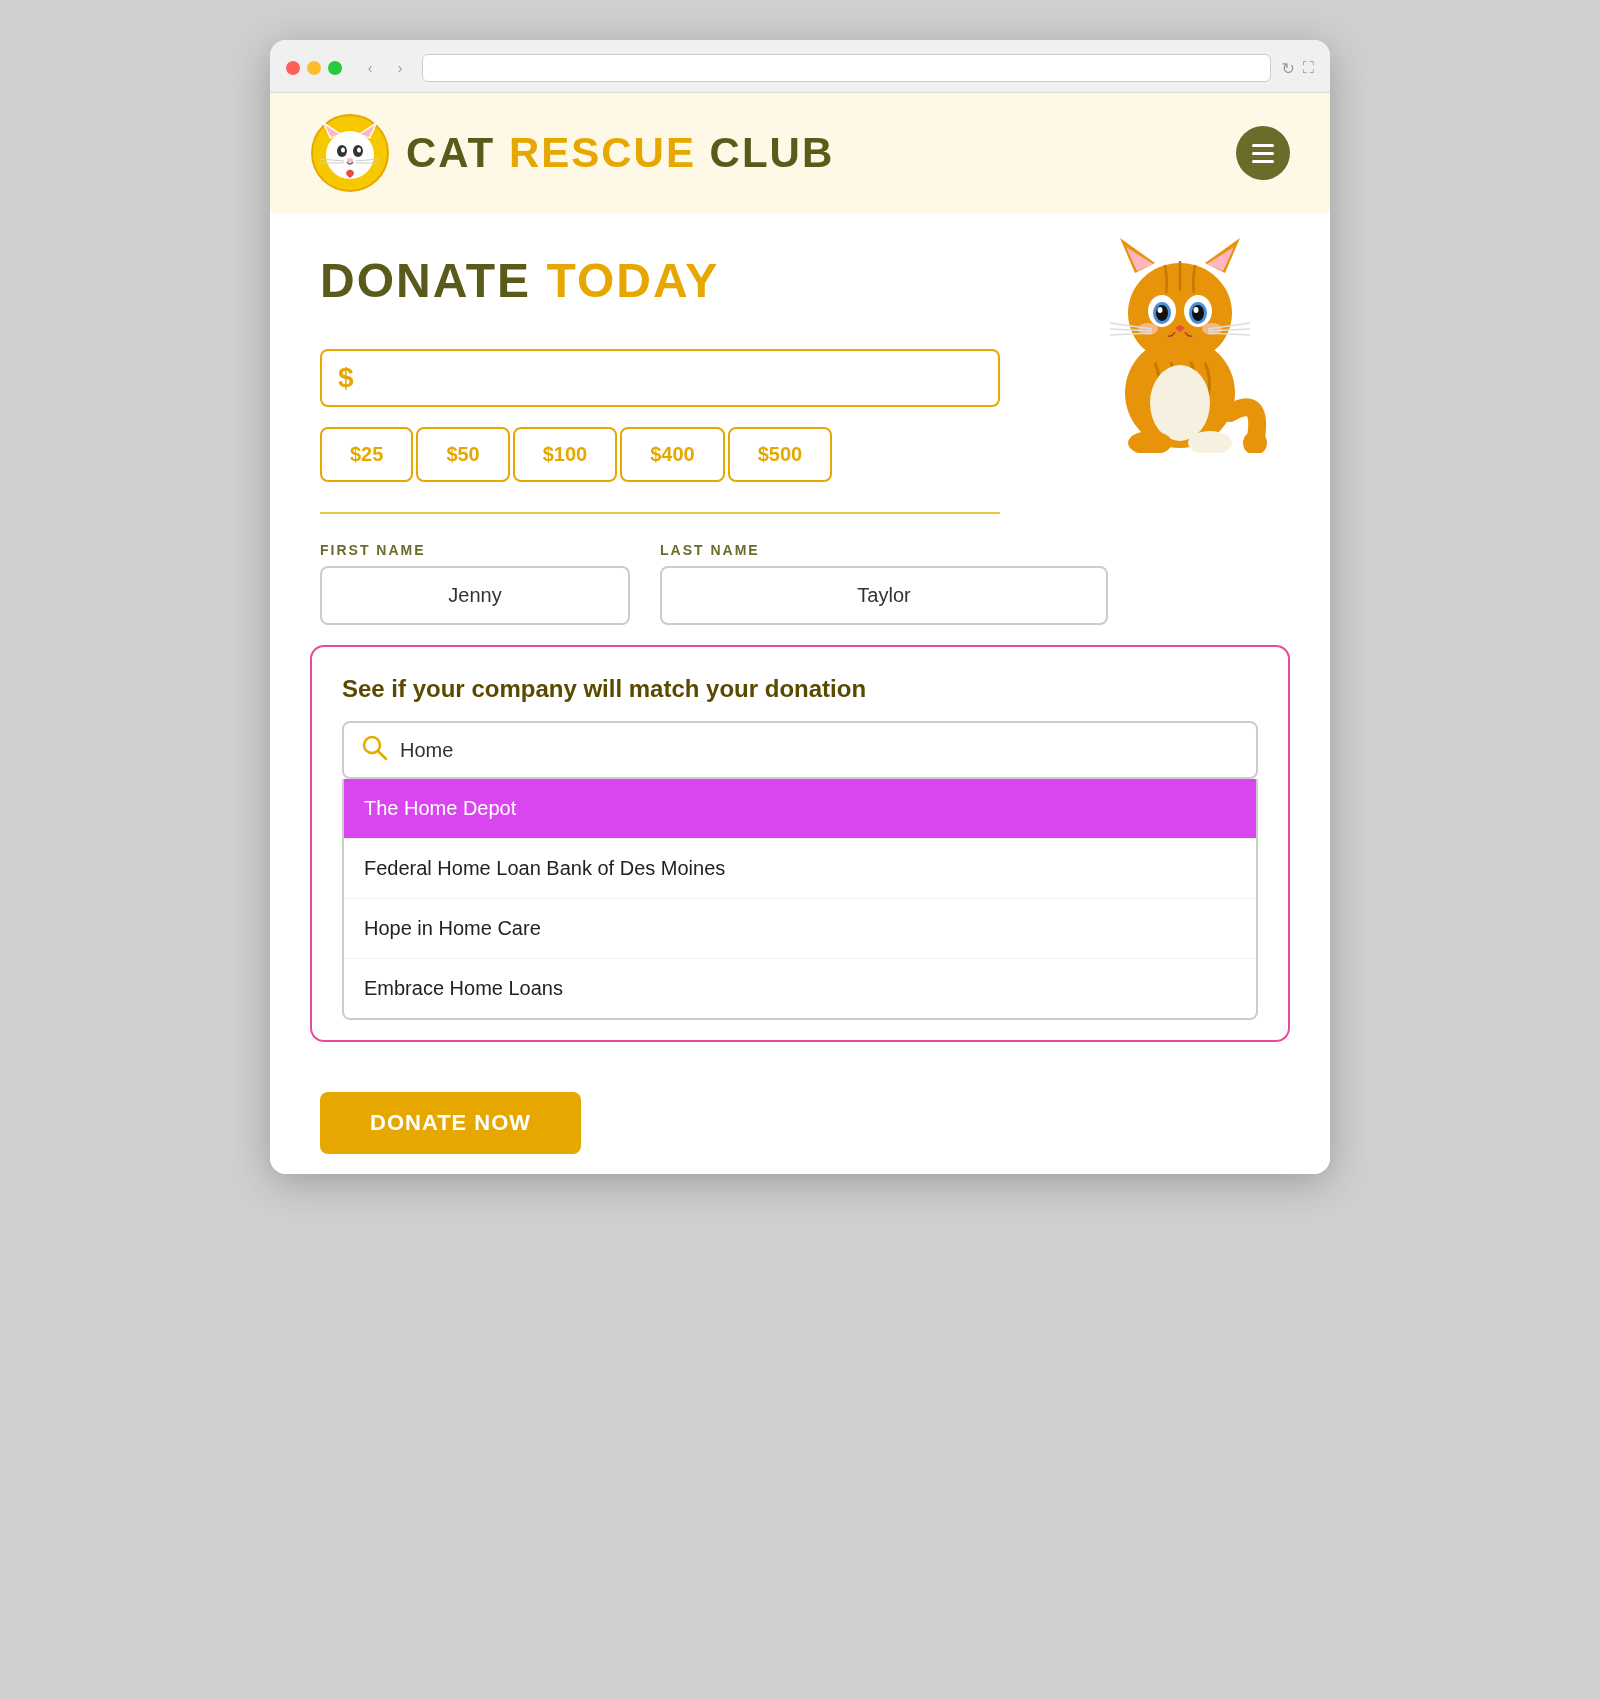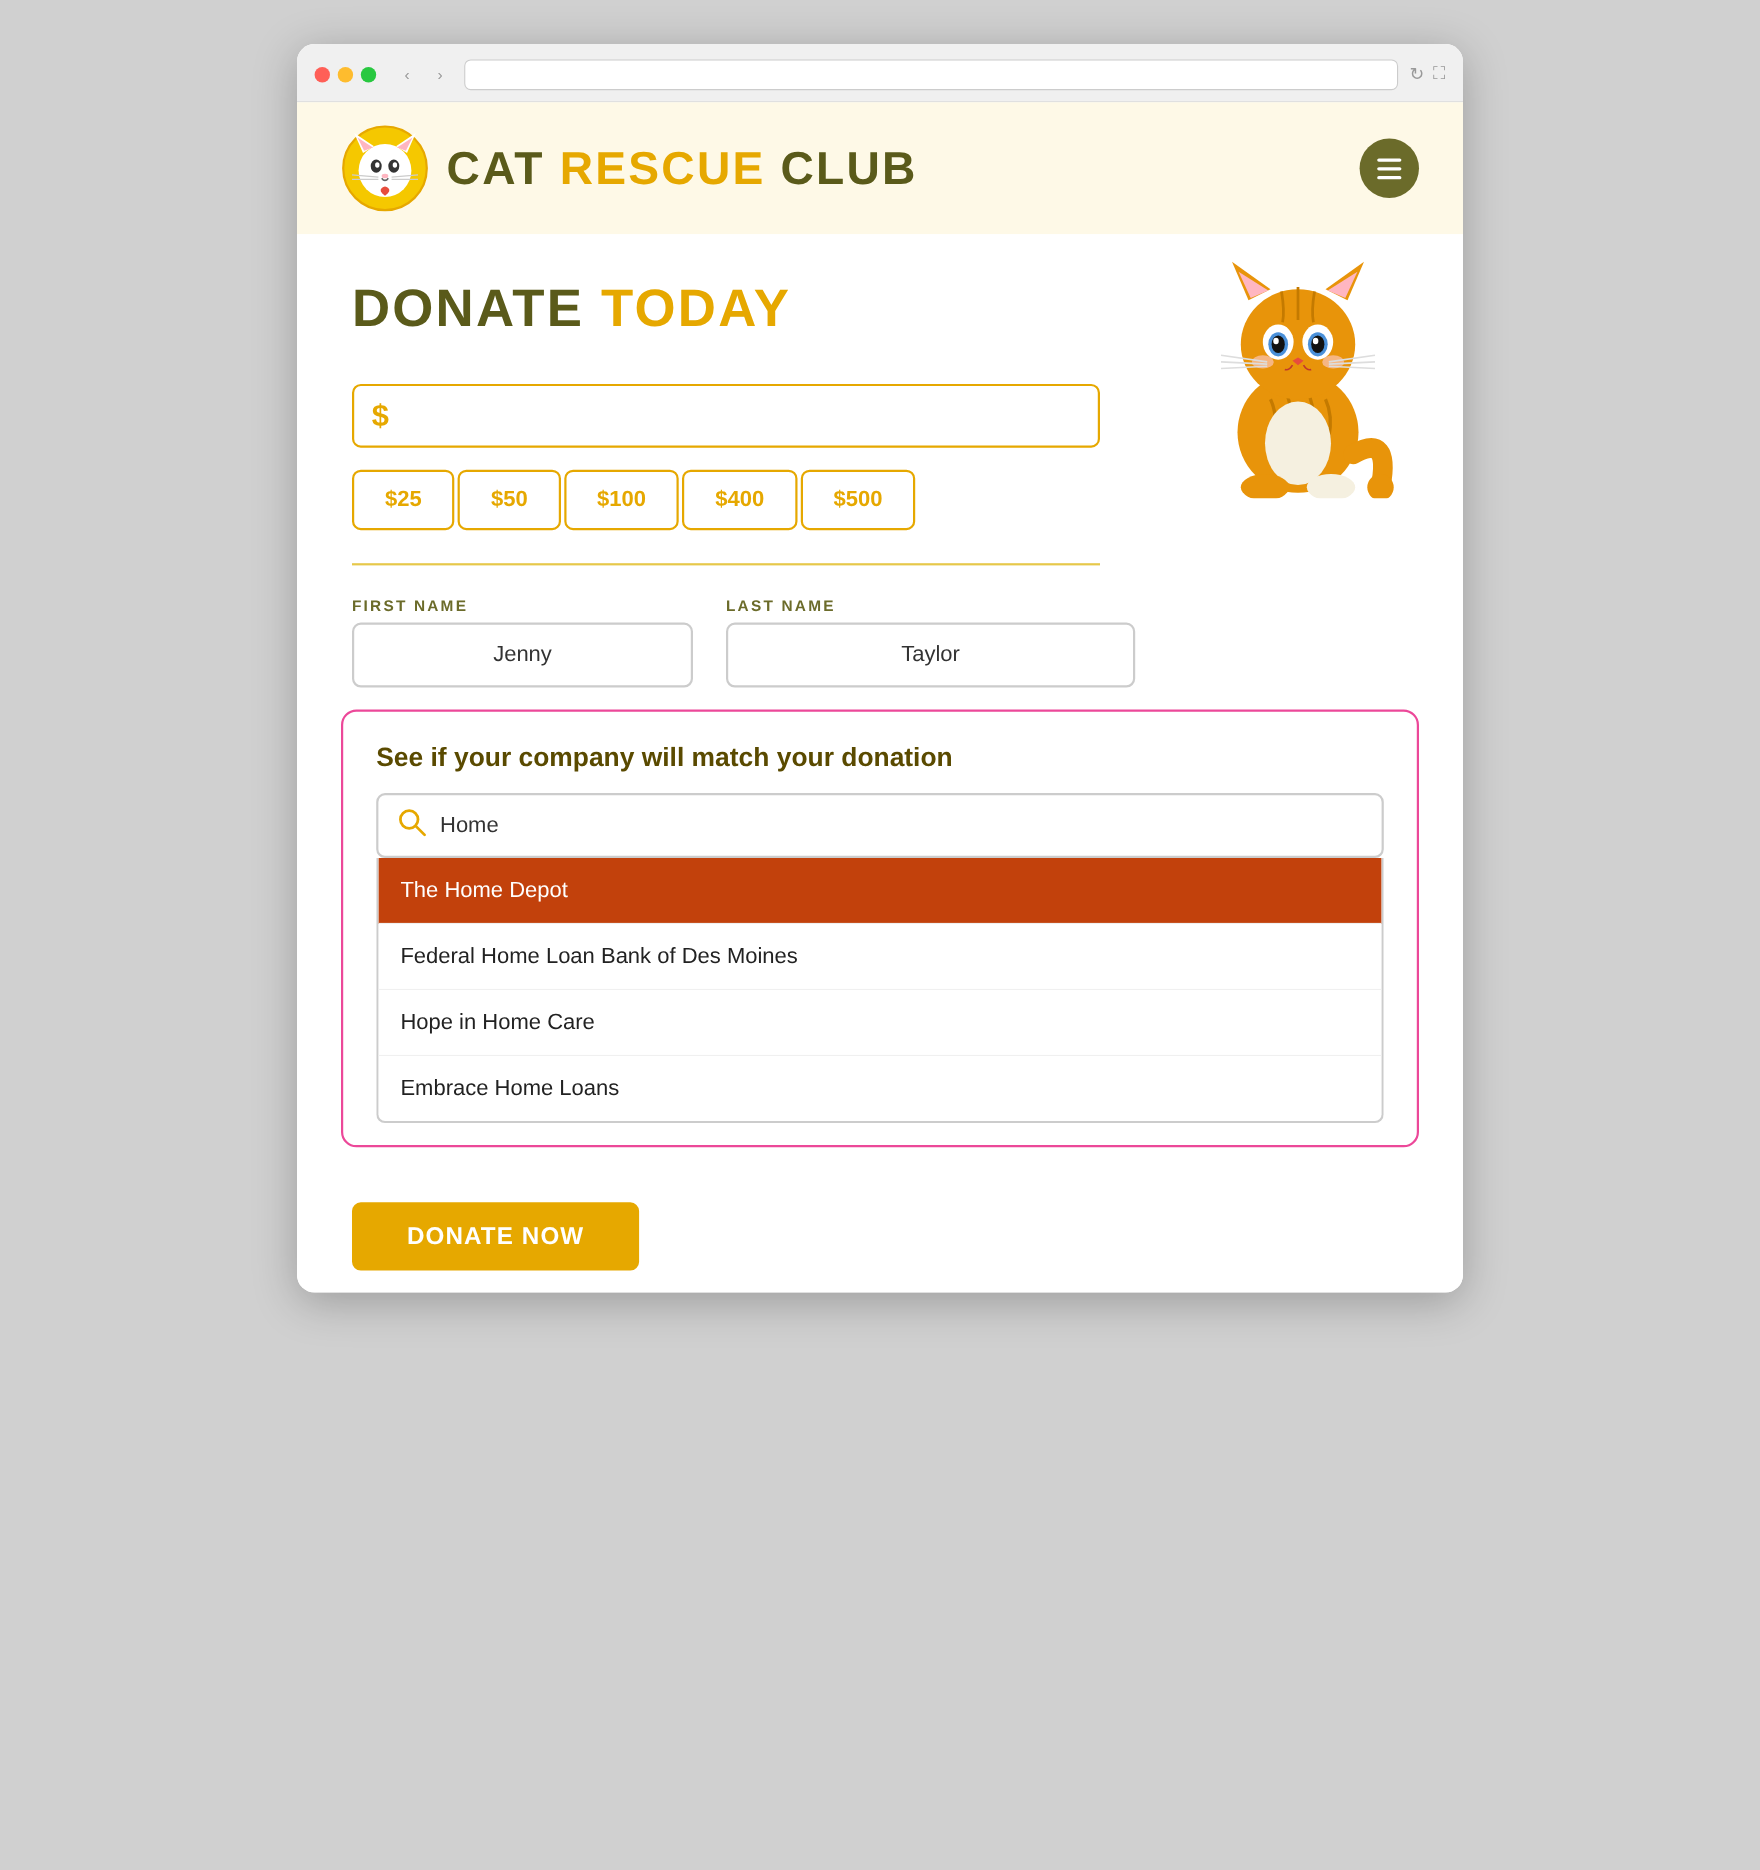--- a/index.html
+++ b/index.html
@@ -225,21 +225,21 @@
       width: 310px;
       padding: 16px 18px;
       border: 2px solid #ccc;
       border-radius: 8px;
       font-size: 20px;
       color: #333;
       outline: none;
       text-align: center;
     }
     .text-input-wide {
-      width: 372px;
+      width: 448px;
     }
 
     
     .company-match-card {
       background: #fff;
       border: 2px solid #ec4899;
       border-radius: 14px;
       padding: 28px 30px 20px;
       margin: 10px -10px 0;
       position: relative;
@@ -285,21 +285,21 @@
       padding: 18px 20px;
       font-size: 20px;
       cursor: pointer;
       color: #222;
       border-bottom: 1px solid #f0f0f0;
     }
     .dropdown-item:last-child {
       border-bottom: none;
     }
     .dropdown-item.selected {
-      background: #c2410c;
+      background: #d946ef;
       color: #fff;
     }
 
     
     .bottom-area {
       padding: 20px 50px;
       background: #fff;
     }
     .submit-btn {
       background: #e6a800;

